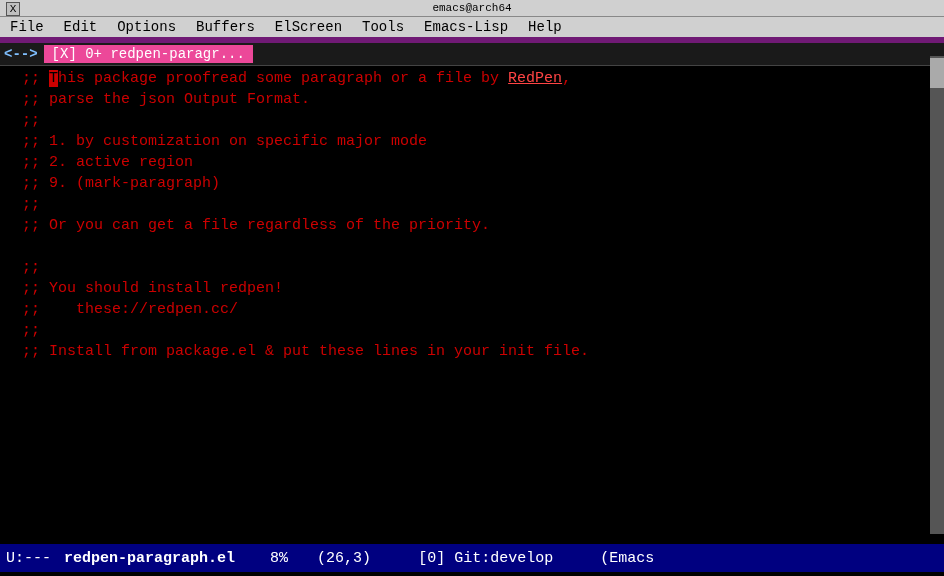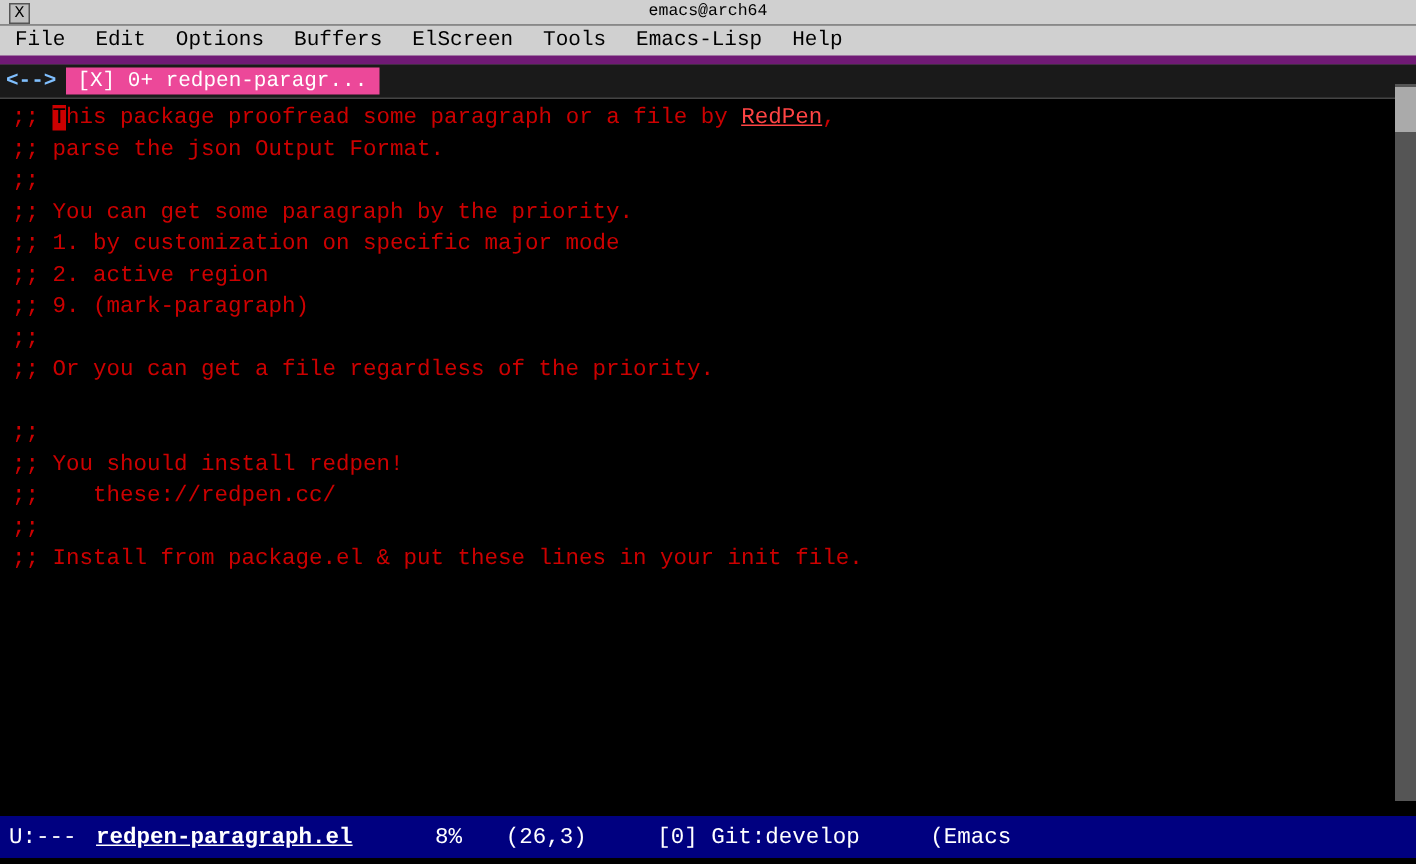--- a/index.html
+++ b/index.html
@@ -85,21 +85,21 @@
       background: #000000;
       color: #cc0000;
       padding: 2px 0;
       font-size: 15px;
       line-height: 1.4;
       flex: 1;
       overflow: hidden;
       height: 478px;
     }
     #editor .line {
-      padding: 0 8px;
+      padding: 0 22px;
       white-space: pre;
       display: block;
       min-height: 1.4em;
       color: #cc0000;
     }
     #editor .line .cursor {
       background: #cc0000;
       color: #000;
     }
     #editor .line .red-link {
@@ -117,22 +117,21 @@
       align-items: center;
       height: 28px;
     }
     #status-bar .status-left {
       color: #ffffff;
       font-weight: normal;
       margin-right: 4px;
     }
     #status-bar .status-filename {
       font-weight: bold;
-      margin-right: 28px;
-      text-decoration: underline;
+      margin-right: 8px;
     }
     #status-bar .status-pos {
       margin-right: 20px;
     }
     #status-bar .status-info {
       margin-right: 20px;
     }
 
     
     #scrollbar {
@@ -182,21 +181,20 @@
 
   <div id="buffer-bar">
     <span class="arrow">&lt;--&gt;</span>
     <span class="tab">[X] 0+ redpen-paragr...</span>
   </div>
 
   <div id="editor">
     <span class="line">;; <span class="cursor">T</span>his package proofread some paragraph or a file by <span class="red-link">RedPen</span>,</span>
     <span class="line">;; parse the json Output Format.</span>
     <span class="line">;;</span>
-    <span class="line">;; You can get some paragraph by the priority.</span>
     <span class="line">;; 1. by customization on specific major mode</span>
     <span class="line">;; 2. active region</span>
     <span class="line">;; 9. (mark-paragraph)</span>
     <span class="line">;;</span>
     <span class="line">;; Or you can get a file regardless of the priority.</span>
     <span class="line">&nbsp;</span>
     <span class="line">;;</span>
     <span class="line">;; You should install redpen!</span>
     <span class="line">;;    these://redpen.cc/</span>
     <span class="line">;;</span>

